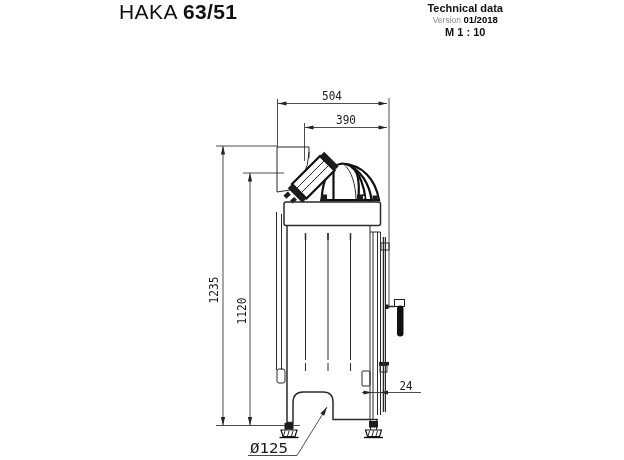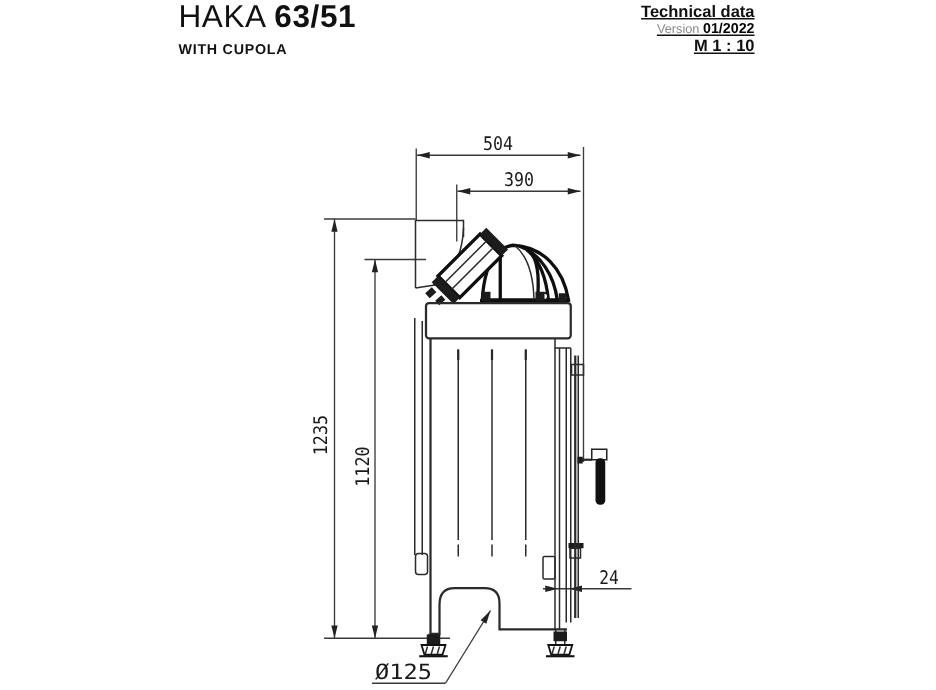--- a/index.html
+++ b/index.html
@@ -3,21 +3,21 @@
 <meta charset="utf-8">
 <style>
   html,body{margin:0;padding:0;background:#fff;}
   .sheet{position:relative;width:624px;height:460px;background:#fff;overflow:hidden;
          font-family:"Liberation Sans",sans-serif;color:#111;}
   .title-block{position:absolute;left:119px;top:1px;}
   .main-title{font-size:21px;line-height:22px;letter-spacing:.4px;white-space:nowrap;}
   .main-title .brand{font-weight:400;}
   .main-title .model{font-weight:700;}
   .subtitle{margin-top:5px;font-size:9.5px;font-weight:700;letter-spacing:.5px;}
-  .meta-block{position:absolute;top:2px;right:121px;text-align:right;text-decoration:underline;}
+  .meta-block{position:absolute;top:2px;right:121px;text-align:center;}
   .meta-title{font-size:11px;font-weight:700;line-height:12px;}
   .meta-version{font-size:8.5px;color:#8a8a8a;line-height:11px;}
   .meta-version .ver-val{font-size:9.5px;color:#000;font-weight:700;}
   .meta-scale{font-size:11px;font-weight:700;}
   svg{position:absolute;left:0;top:0;}
   .dim-line{stroke:#3a3a3a;stroke-width:.9;fill:none;}
   .thin{stroke:#2b2b2b;stroke-width:1;fill:none;}
   .thin2{stroke:#2b2b2b;stroke-width:1.5;fill:none;}
   .bold{stroke:#0f0f0f;stroke-width:2.2;fill:none;}
   .boldw{stroke:#0f0f0f;stroke-width:2.2;fill:#fff;}
@@ -26,26 +26,25 @@
   .dim-text{font-family:"DejaVu Sans Mono",monospace;font-size:12.5px;fill:#1a1a1a;}
   .dim-text-lg{font-family:"DejaVu Sans Mono",monospace;font-size:14px;fill:#1a1a1a;}
 </style>
 </head>
 <body>
 
 <div class="sheet">
 
   <div class="title-block">
     <div class="main-title"><span class="brand">HAKA</span> <span class="model">63/51</span></div>
-    <div class="subtitle">WITH CUPOLA</div>
   </div>
 
   <div class="meta-block">
     <div class="meta-title">Technical data</div>
-    <div class="meta-version"><span>Version</span> <span class="ver-val">01/2022</span></div>
+    <div class="meta-version"><span>Version</span> <span class="ver-val">01/2018</span></div>
     <div class="meta-scale">M 1 : 10</div>
   </div>
 
   <svg width="624" height="460" viewBox="0 0 624 460">
 
     <g>
       <path class="dim-line" d="M277.5 99 V147"></path>
       <path class="dim-line" d="M389 98 V308"></path>
       <line class="dim-line" x1="278" y1="103.5" x2="387" y2="103.5"></line>
       <polygon class="arrow" points="278,103.5 286.5,101.4 286.5,105.6"></polygon>

